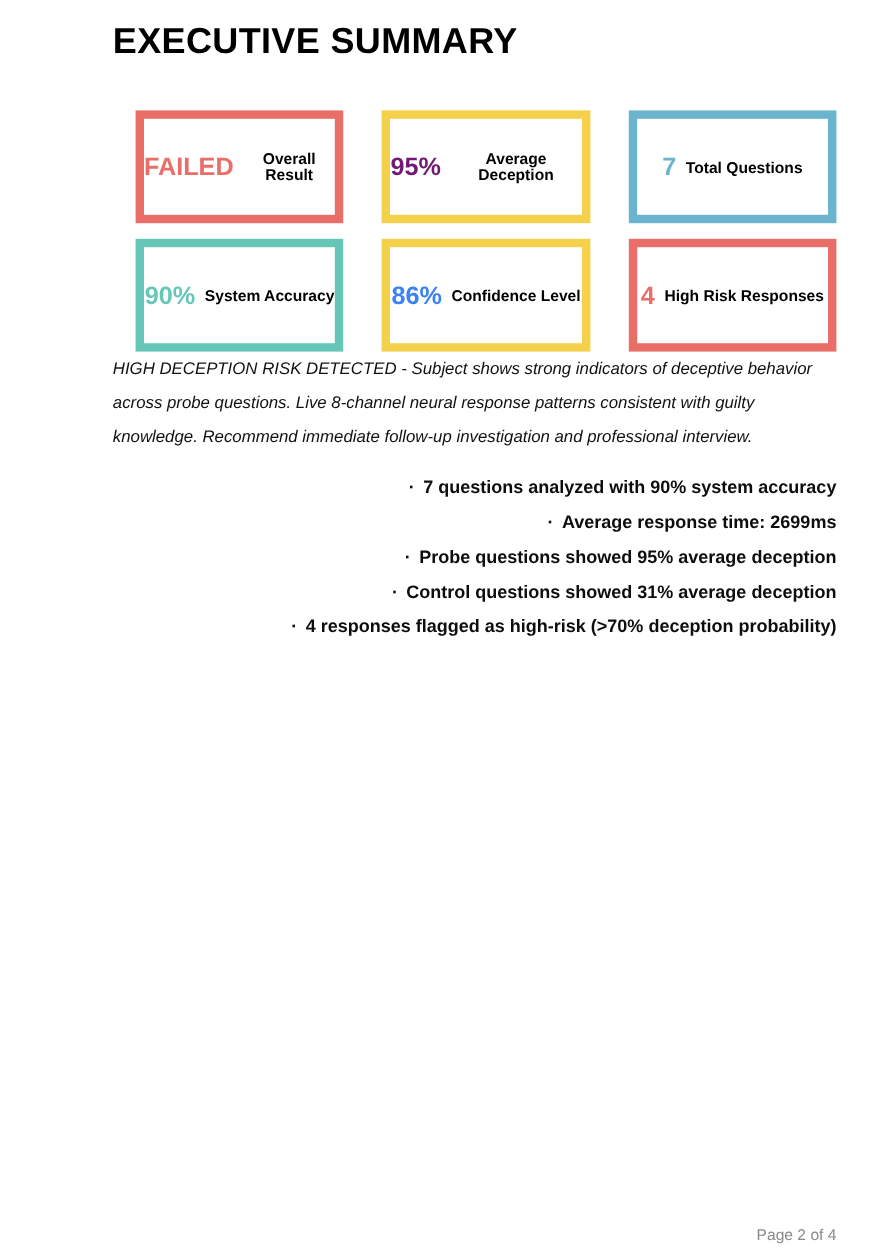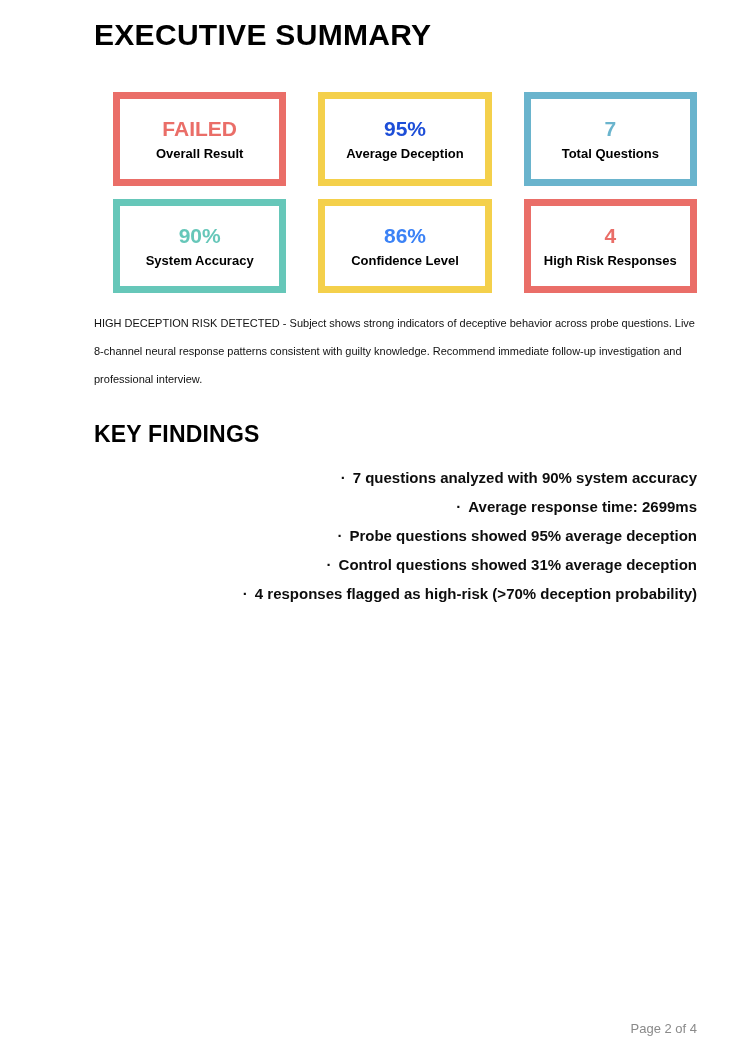--- a/index.html
+++ b/index.html
@@ -27,21 +27,21 @@
     display: grid;
     grid-template-columns: repeat(3, 1fr);
     gap: 13px;
     margin-top: 40px;
   }
   .card {
     height: 94px;
     background: #ffffff;
     border: 7px solid #cccccc; 
     display: flex;
-    flex-direction: column;
+    flex-direction: row;
     align-items: center;
     justify-content: center;
     gap: 8px;
     margin-left: 19px;
   }
   .card-value {
     font-size: 21px;
     font-weight: bold;
     line-height: 1;
   }
@@ -54,25 +54,26 @@
   }
 
   .section-heading {
     font-size: 23px;
     font-weight: bold;
     color: #000000;
     letter-spacing: 0.2px;
   }
   .pa-heading { margin-top: 46px; }
   .pa-body {
-    margin-top: 16px;
-    font-size: 11px;
+    margin-top: 0;
+    font-size: 14px;
     line-height: 28px;
     color: #111111;
     max-width: 650px;
+    font-style: italic;
   }
   .kf-heading { margin-top: 28px; }
   .kf-list {
     margin-top: 15px;
     list-style: none;
     padding-left: 20px;
   }
   .kf-item {
     font-size: 15px;
     font-weight: bold;
@@ -99,21 +100,21 @@
 
     <h1 class="doc-title">EXECUTIVE SUMMARY</h1>
 
     <div class="cards" id="cards-container">
   <div class="card" style="border-color: rgb(234, 110, 104);">
     <div class="card-value" style="color: rgb(234, 110, 104);">FAILED</div>
     <div class="card-label">Overall Result</div>
   </div>
 
   <div class="card" style="border-color: rgb(244, 208, 75);">
-    <div class="card-value" style="color: #1d4ed8;">95%</div>
+    <div class="card-value" style="color: #701a75;">95%</div>
     <div class="card-label">Average Deception</div>
   </div>
 
   <div class="card" style="border-color: rgb(106, 180, 205);">
     <div class="card-value" style="color: rgb(106, 180, 205);">7</div>
     <div class="card-label">Total Questions</div>
   </div>
 
   <div class="card" style="border-color: rgb(102, 199, 185);">
     <div class="card-value" style="color: rgb(102, 199, 185);">90%</div>
@@ -127,21 +128,20 @@
 
   <div class="card" style="border-color: rgb(234, 110, 104);">
     <div class="card-value" style="color: rgb(234, 110, 104);">4</div>
     <div class="card-label">High Risk Responses</div>
   </div>
 </div>
 
 
     <p class="pa-body">HIGH DECEPTION RISK DETECTED - Subject shows strong indicators of deceptive behavior across probe questions. Live 8-channel neural response patterns consistent with guilty knowledge. Recommend immediate follow-up investigation and professional interview.</p>
 
-    <h2 class="section-heading kf-heading">KEY FINDINGS</h2>
 
     <ul class="kf-list" id="findings-list">
   <li class="kf-item">
     <span class="bullet">·</span><span>7 questions analyzed with 90% system accuracy</span>
   </li>
 
   <li class="kf-item">
     <span class="bullet">·</span><span>Average response time: 2699ms</span>
   </li>
 

